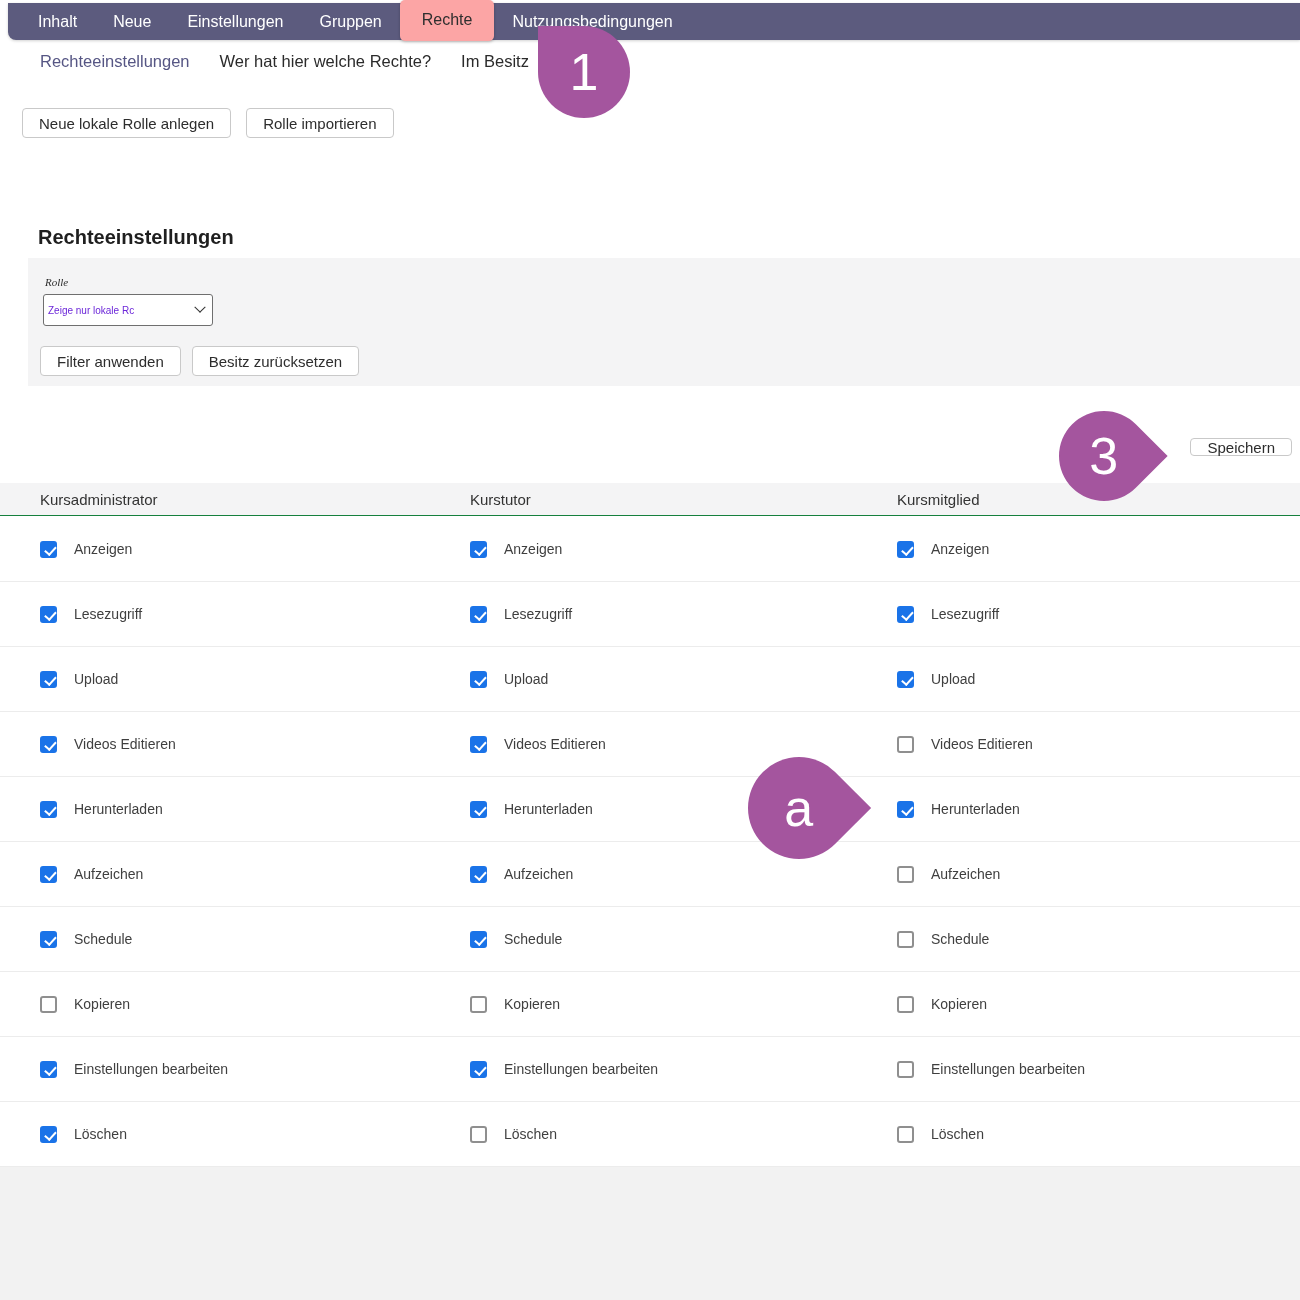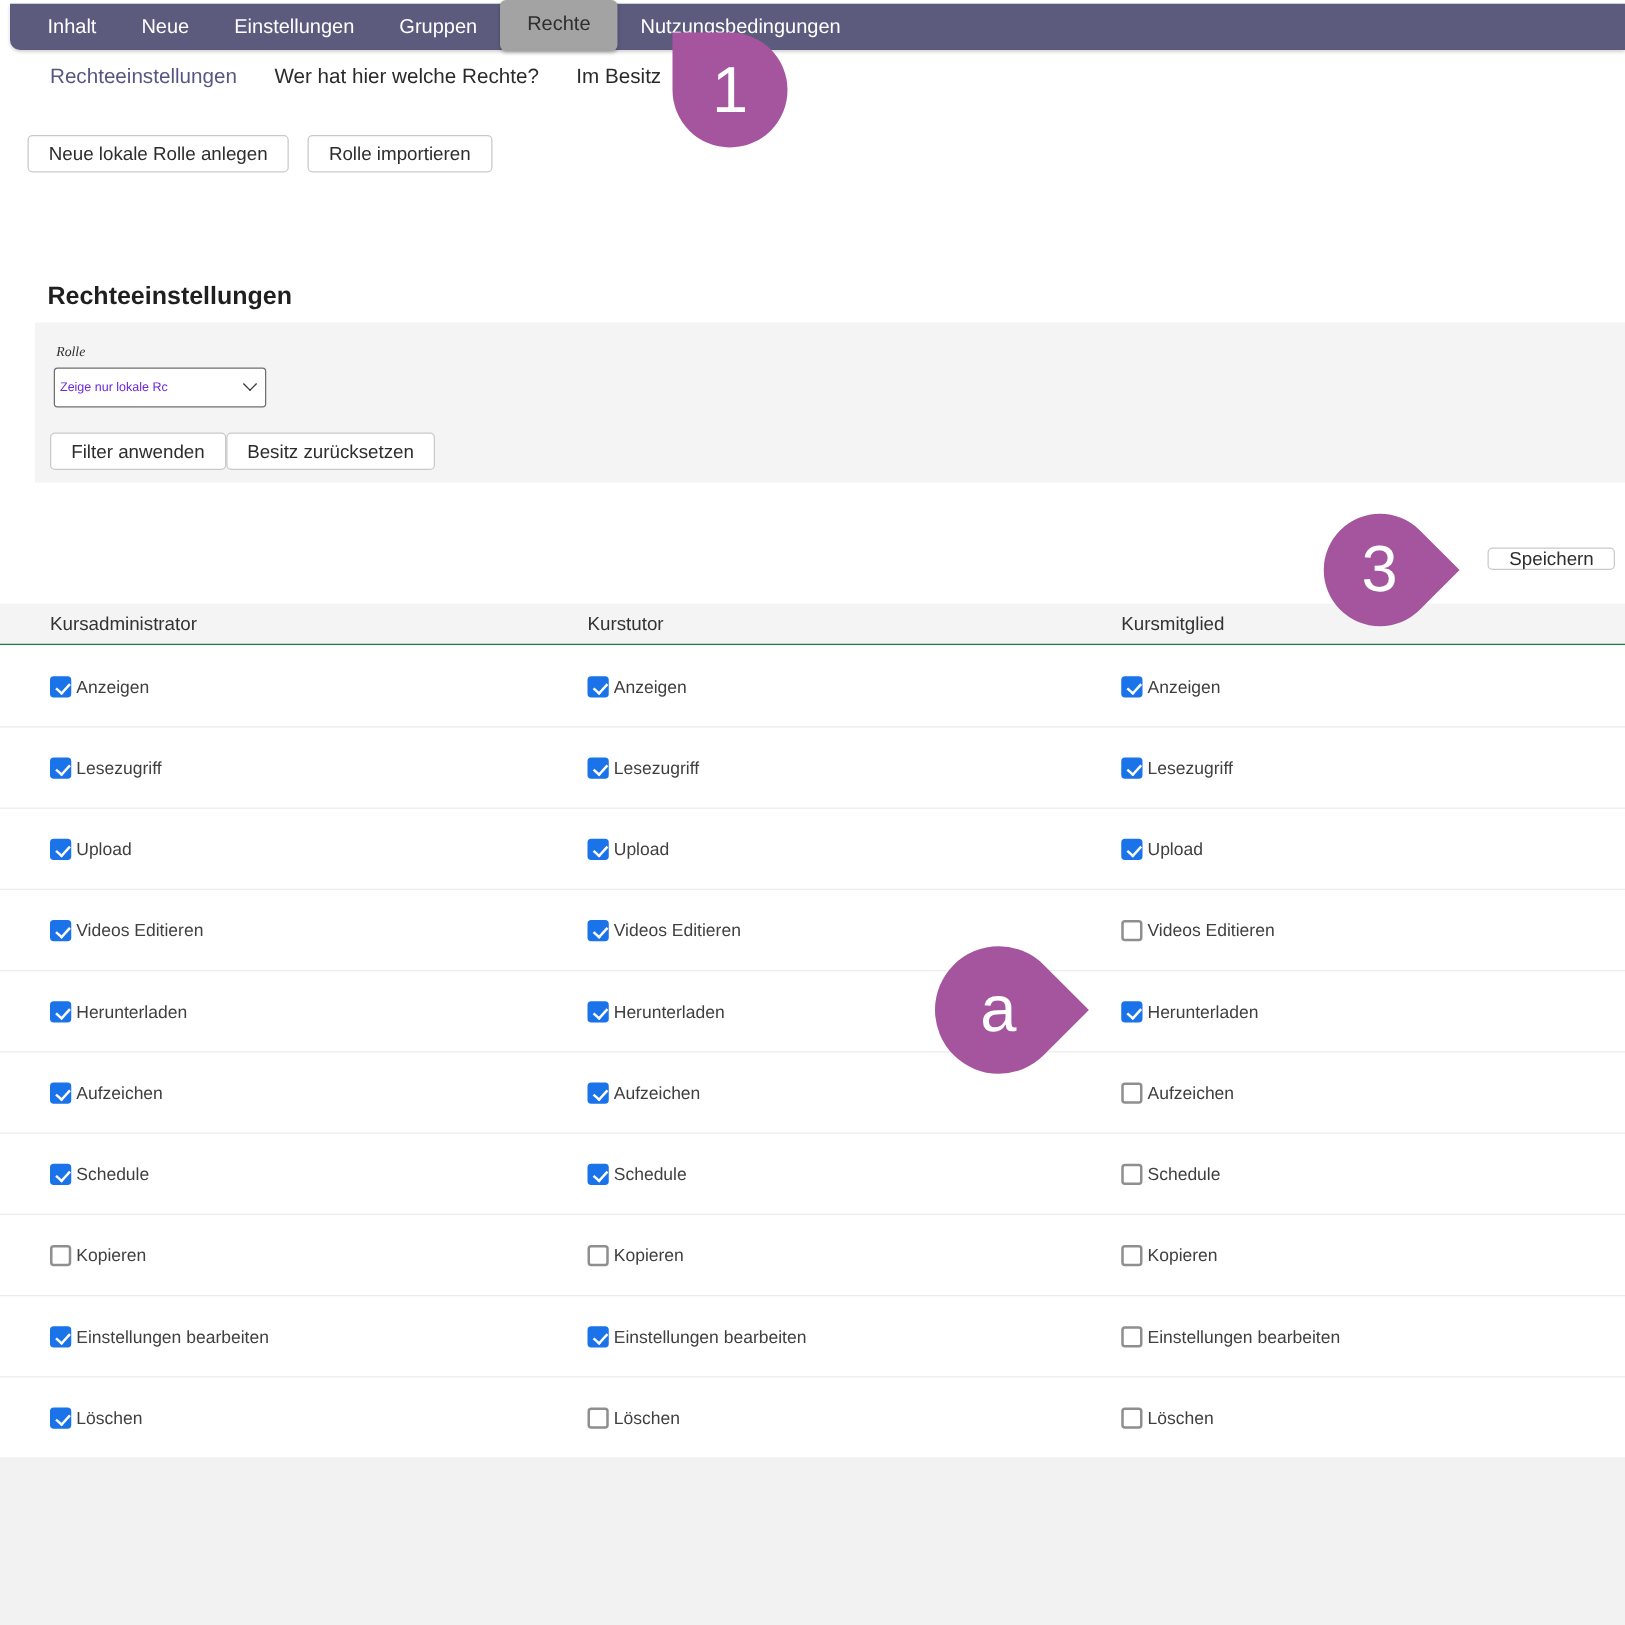--- a/index.html
+++ b/index.html
@@ -26,21 +26,21 @@
     padding-left:12px;
     box-shadow:0 1px 3px rgba(0,0,0,.18);
     z-index:5;
   }
   .nav-item{
     color:#ffffff;font-size:16px;
     padding:0 18px;height:37px;display:flex;align-items:center;
     white-space:nowrap;cursor:pointer;
   }
   .nav-item.active{
-    background:#a3a3a3;color:#2e2e2e;
+    background:#fca5a5;color:#2e2e2e;
     height:41px;margin-top:-3px;
     border-radius:5px;
     padding:0 22px;
     box-shadow:0 1px 3px rgba(0,0,0,.25);
   }
   
   .subnav{
     position:absolute;top:52px;left:40px;
     display:flex;gap:30px;font-size:16.5px;
   }
@@ -73,21 +73,21 @@
     background:#fff;border:1px solid #6f6f6f;border-radius:3px;
     display:flex;align-items:center;
     padding:0 8px 0 4px;font-size:10px;color:#6d28d9;cursor:pointer;
   }
   .select .sel-text{flex:1;white-space:nowrap;overflow:hidden;}
   .chevron{
     width:8px;height:8px;flex:none;margin-left:4px;
     border-right:1.6px solid #333;border-bottom:1.6px solid #333;
     transform:rotate(45deg) translate(-2px,-2px);
   }
-  .filter-buttons{position:absolute;left:12px;top:88px;display:flex;gap:0;}
+  .filter-buttons{position:absolute;left:12px;top:88px;display:flex;gap:11px;}
   
   .save-btn{position:absolute;top:438px;right:8px;height:18px;z-index:4;}
   
   .perm-header{
     position:absolute;top:483px;left:0;right:0;height:33px;
     background:#f4f4f5;border-bottom:1px solid #15803d;
     display:grid;grid-template-columns:430px 427px 1fr;
     padding-left:40px;align-items:center;
     font-size:15px;color:#333333;
   }
@@ -103,21 +103,21 @@
     border:2px solid #8f8f8f;border-radius:3px;background:#fff;
     position:relative;cursor:pointer;
   }
   .checkbox.checked{background:var(--check);border-color:var(--check);}
   .checkbox.checked::after{
     content:"";position:absolute;left:4.5px;top:1px;
     width:4.5px;height:9px;
     border:solid #fff;border-width:0 2px 2px 0;
     transform:rotate(42deg);
   }
-  .perm-label{margin-left:4px;font-size:14px;color:#3f3f3f;white-space:nowrap;}
+  .perm-label{margin-left:17px;font-size:14px;color:#3f3f3f;white-space:nowrap;}
   
   .footer{position:absolute;left:0;right:0;top:1167px;bottom:0;background:#f2f2f2;}
   
   .callout{
     position:absolute;background:var(--callout);
     display:flex;align-items:center;justify-content:center;
     color:#fff;z-index:50;
     border-radius:50% 50% 50% 0;
   }
   .callout .callout-label{font-size:52px;line-height:1;}

